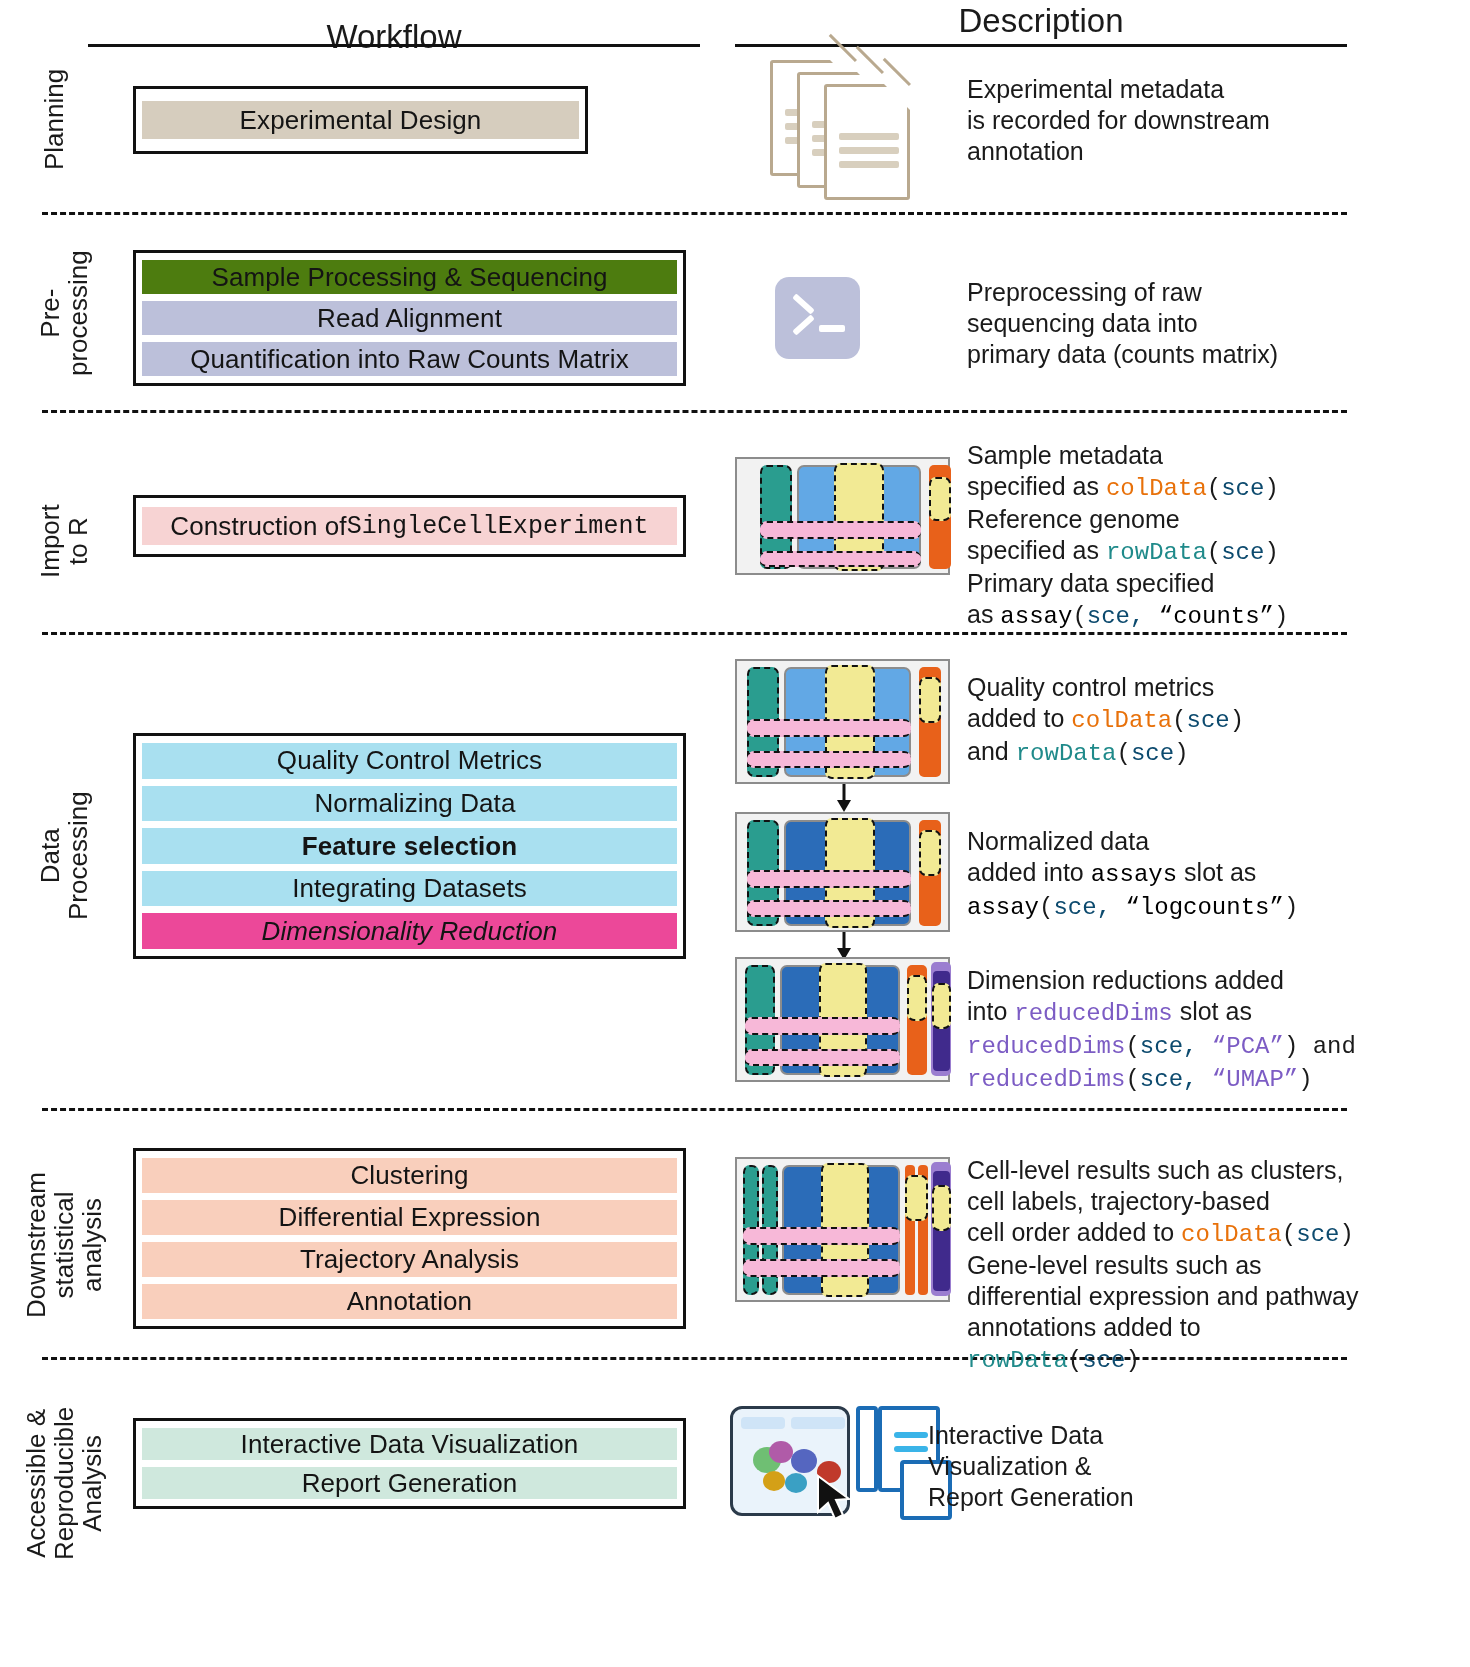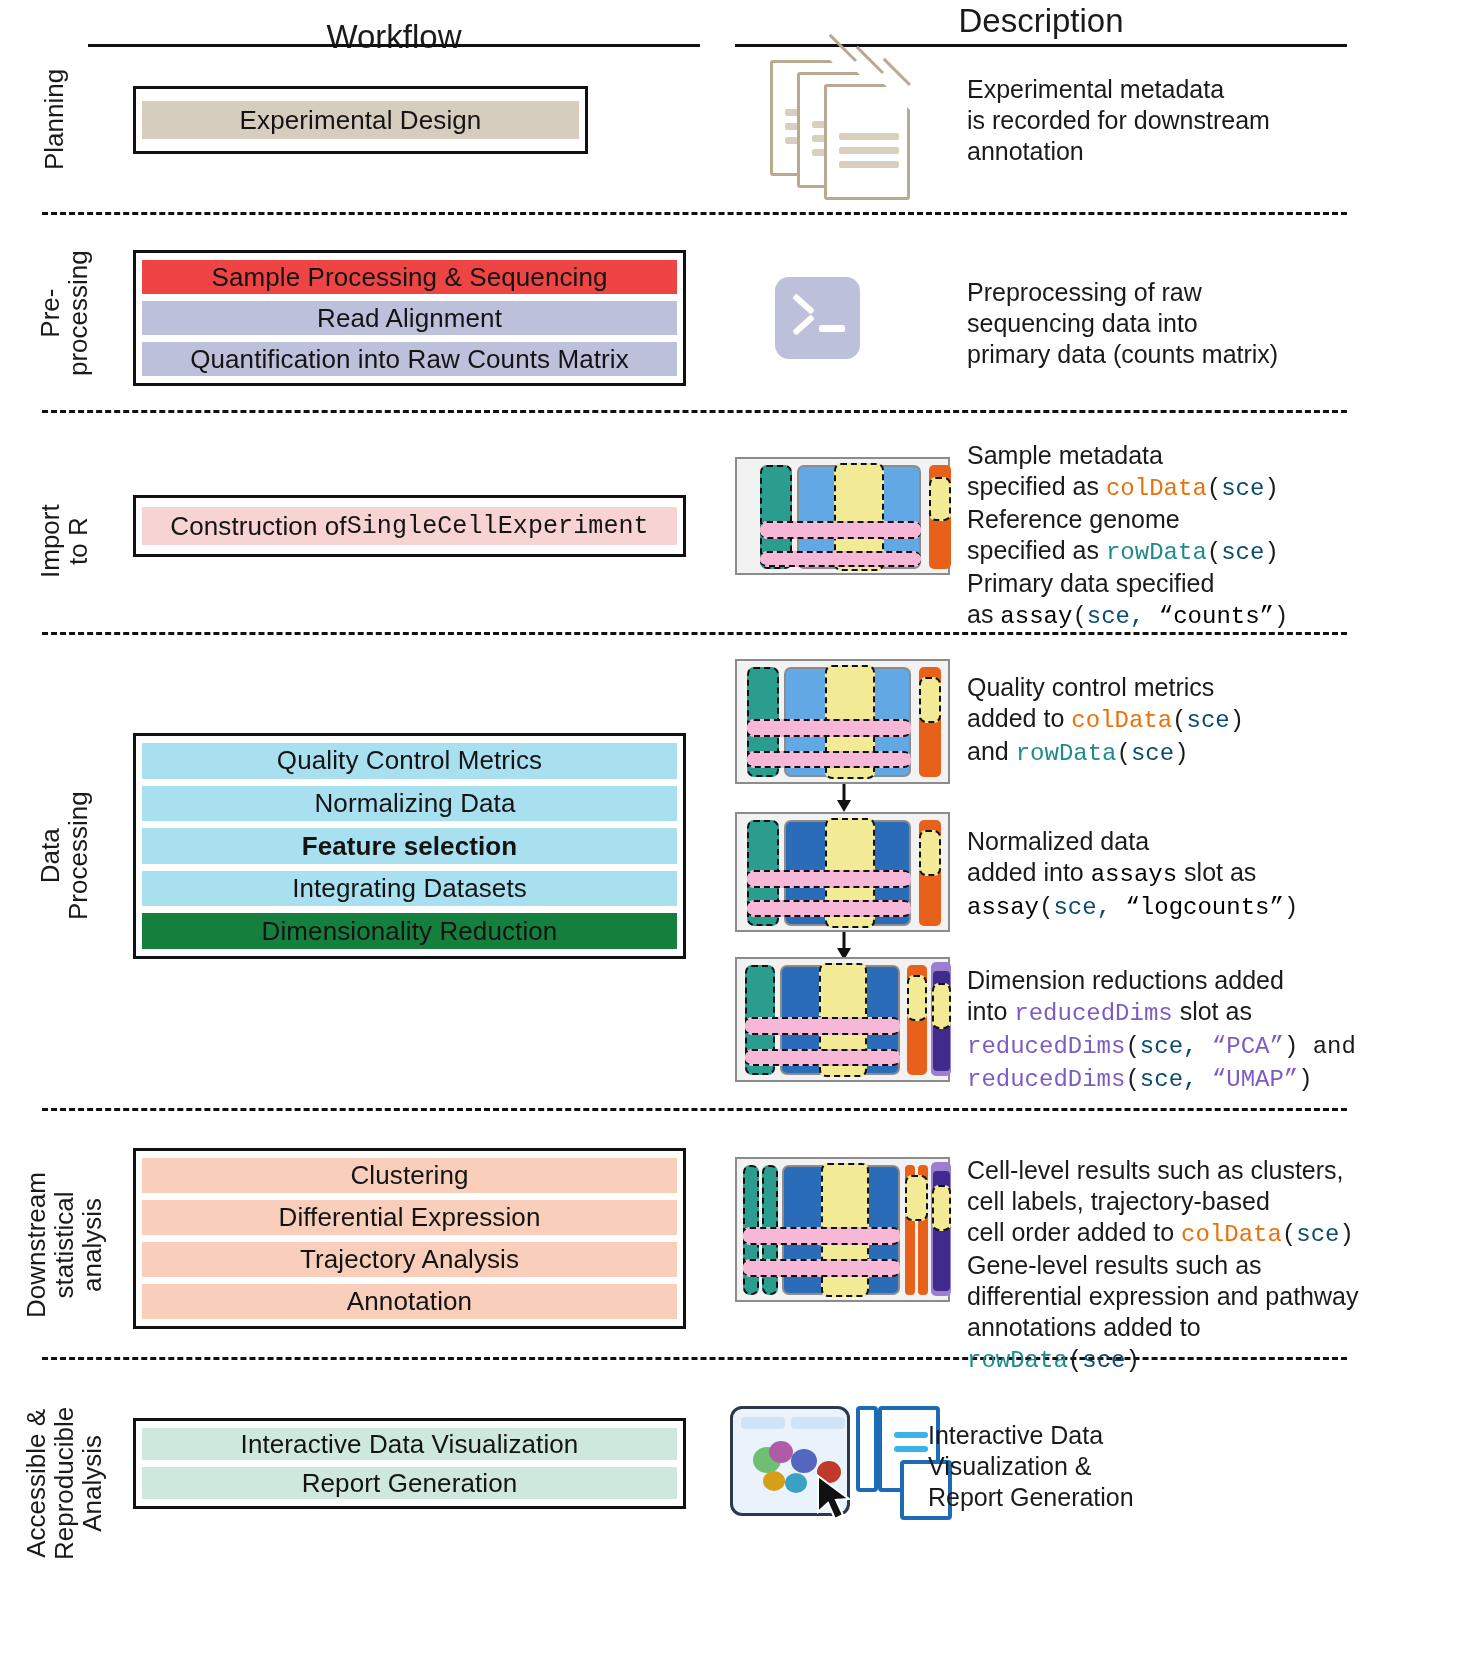--- a/index.html
+++ b/index.html
@@ -193,21 +193,21 @@
   <div>is recorded for downstream</div>
   <div>annotation</div>
 </div>
 
 <div class="rowlabel" style="left:36px; top:376px;">
   <div>Pre-</div>
   <div>processing</div>
 </div>
 
 <div class="wf-box" style="left:133px; top:250px; width:553px; height:136px;">
-  <div class="wf-bar" style="background:#ef4444;">Sample Processing &amp; Sequencing</div>
+  <div class="wf-bar" style="background:#4d7c0f;">Sample Processing &amp; Sequencing</div>
   <div class="wf-bar" style="background:#bcc0da;">Read Alignment</div>
   <div class="wf-bar" style="background:#bcc0da;">Quantification into Raw Counts Matrix</div>
 </div>
 
 <div class="terminal" style="left:775px; top:277px; width:85px; height:82px;">
   <div class="term-chev" style="left:16px; top:24px; width:25px; height:6px; transform:rotate(42deg);"></div>
   <div class="term-chev" style="left:16px; top:45px; width:25px; height:6px; transform:rotate(-42deg);"></div>
   <div class="term-dash" style="left:44px; top:48px; width:26px; height:7px;"></div>
 </div>
 
@@ -251,21 +251,21 @@
 <div class="rowlabel" style="left:36px; top:920px;">
   <div>Data</div>
   <div>Processing</div>
 </div>
 
 <div class="wf-box" style="left:133px; top:733px; width:553px; height:226px;">
   <div class="wf-bar" style="background:#a9e0f0;">Quality Control Metrics</div>
   <div class="wf-bar" style="background:#a9e0f0;padding-left:11px;">Normalizing Data</div>
   <div class="wf-bar" style="background:#a9e0f0;font-weight:bold;">Feature selection</div>
   <div class="wf-bar" style="background:#a9e0f0;">Integrating Datasets</div>
-  <div class="wf-bar" style="background:#15803d;">Dimensionality Reduction</div>
+  <div class="wf-bar" style="background:#ec4899;font-style:italic;">Dimensionality Reduction</div>
 </div>
 
 <div class="sce" style="left:735px; top:659px; width:215px; height:125px;">
   <div class="sce-part dash" style="left:10px; top:6px; width:32px; height:110px; background:#2a9d8f;"></div>
   <div class="sce-part solid-gray" style="left:47px; top:6px; width:127px; height:110px; background:#62a8e5;"></div>
   <div class="sce-part dash" style="left:88px; top:4px; width:50px; height:114px; background:#f2ea94;"></div>
   <div class="sce-part" style="left:10px; top:58px; width:164px; height:18px; background:#f7b8d8; border:2px dashed #111; border-left:none; border-right:none;"></div>
   <div class="sce-part" style="left:10px; top:90px; width:164px; height:17px; background:#f7b8d8; border:2px dashed #111; border-left:none; border-right:none;"></div>
   <div class="sce-part" style="left:182px; top:6px; width:22px; height:110px; background:#e8611a; border-radius:5px;"></div>
   <div class="sce-part dash" style="left:182px; top:16px; width:22px; height:46px; background:#f2ea94;"></div>

